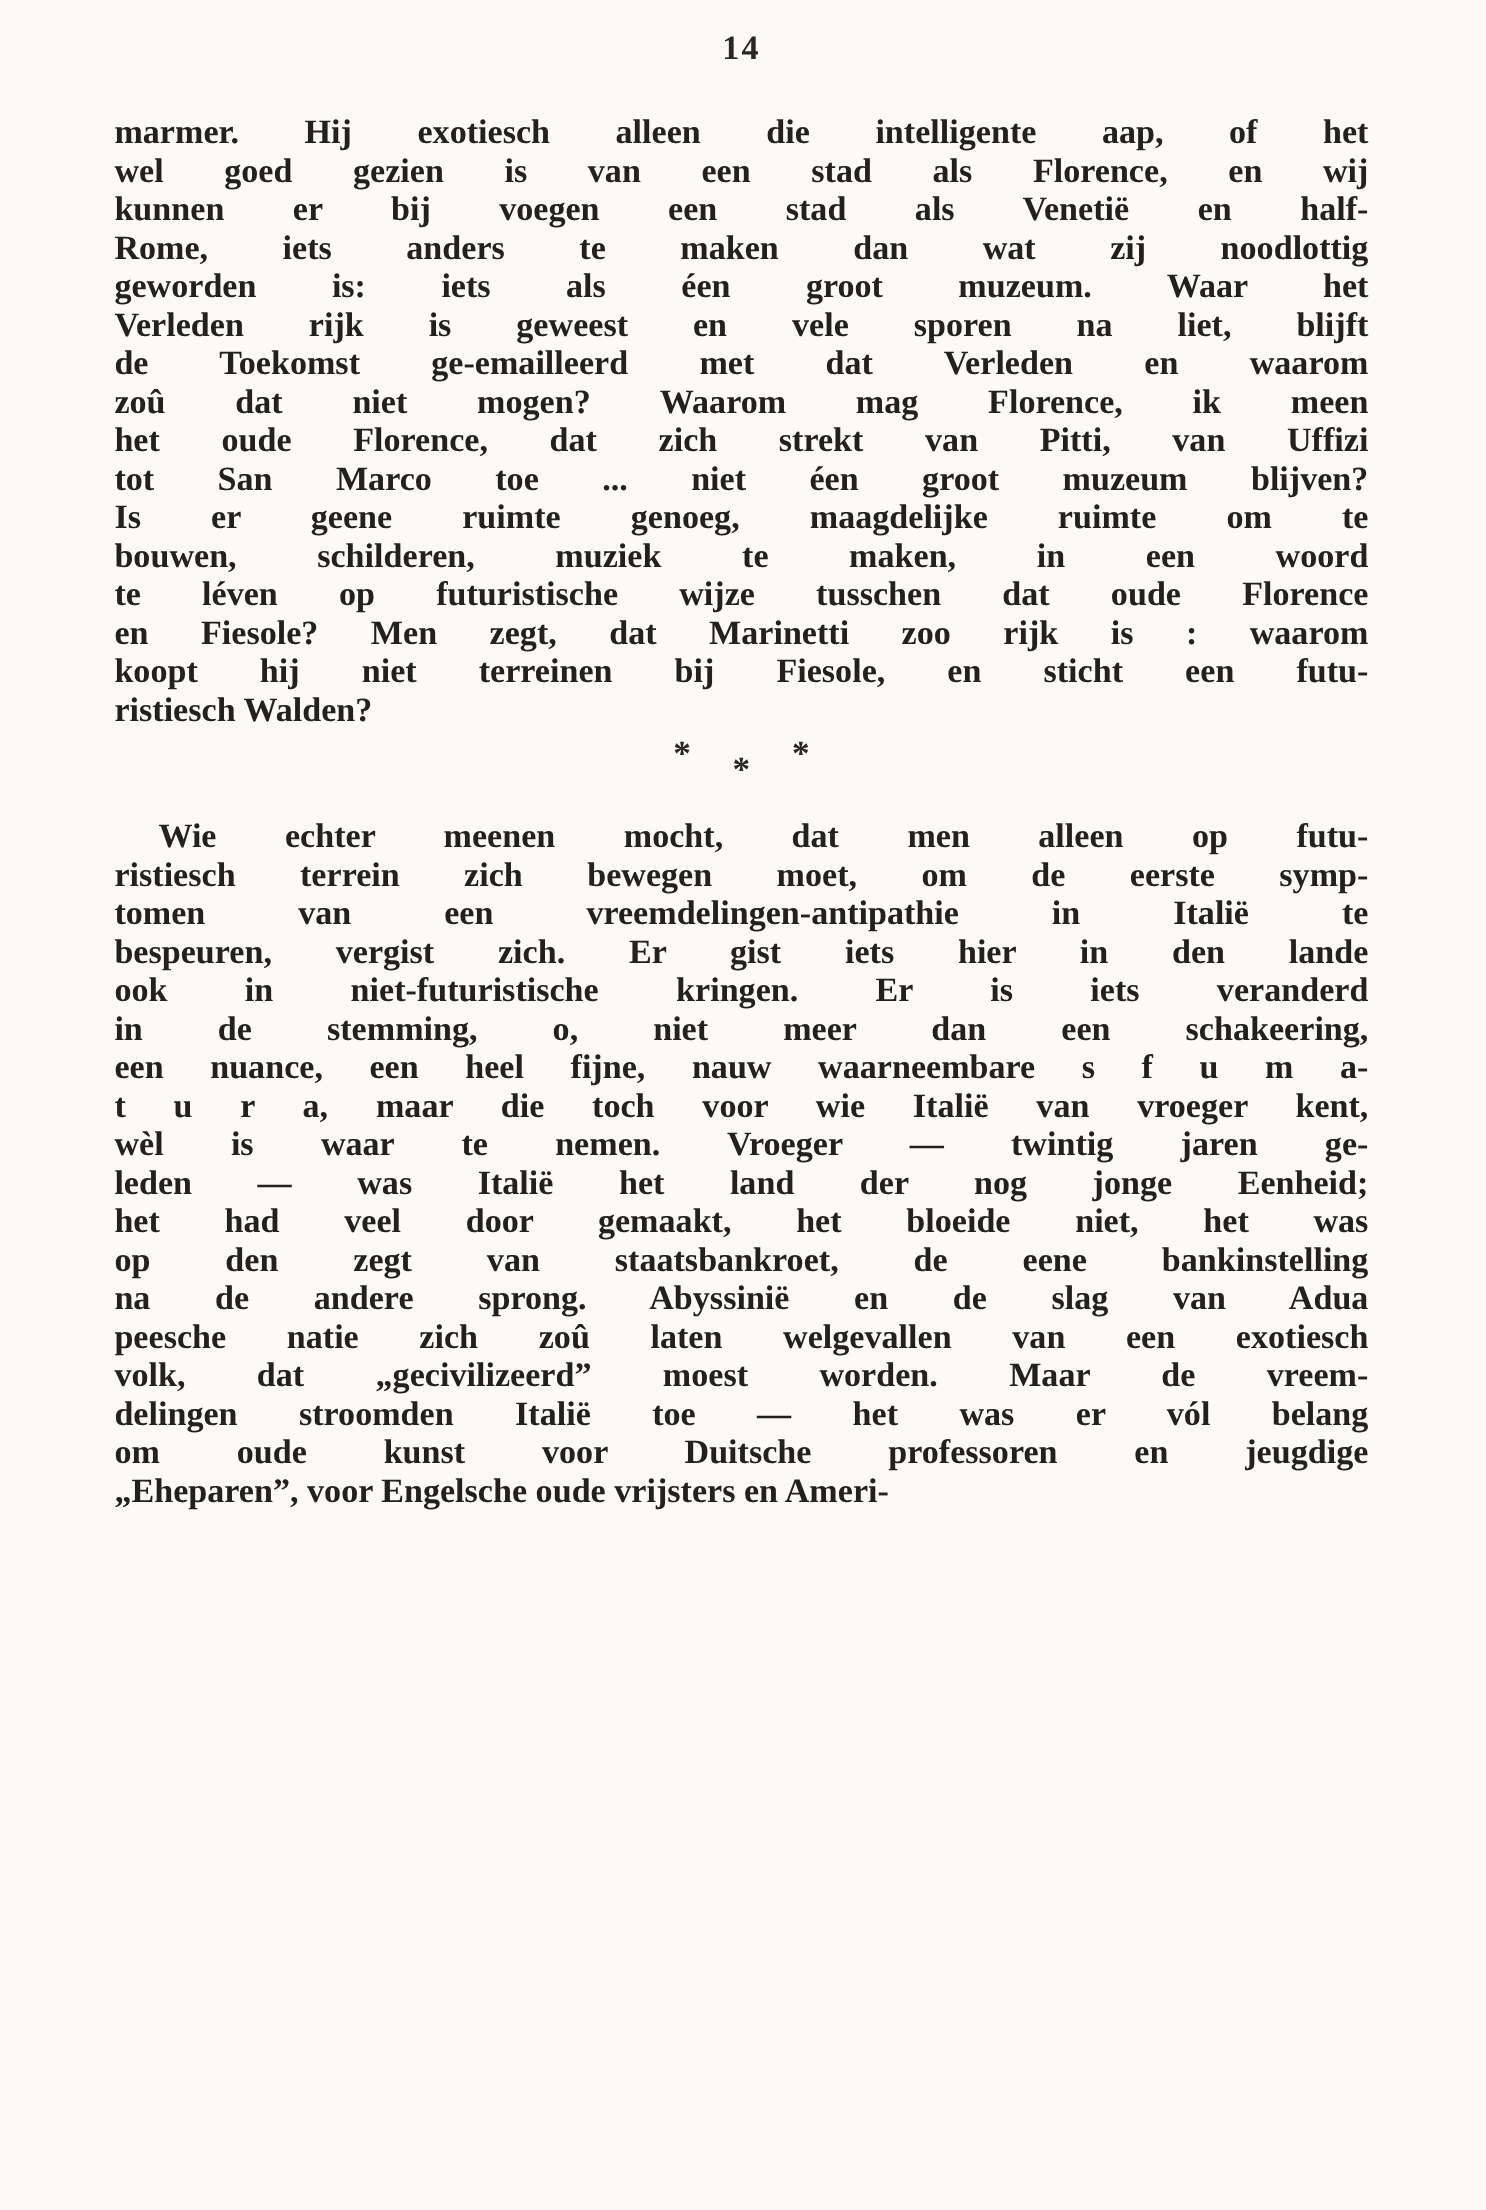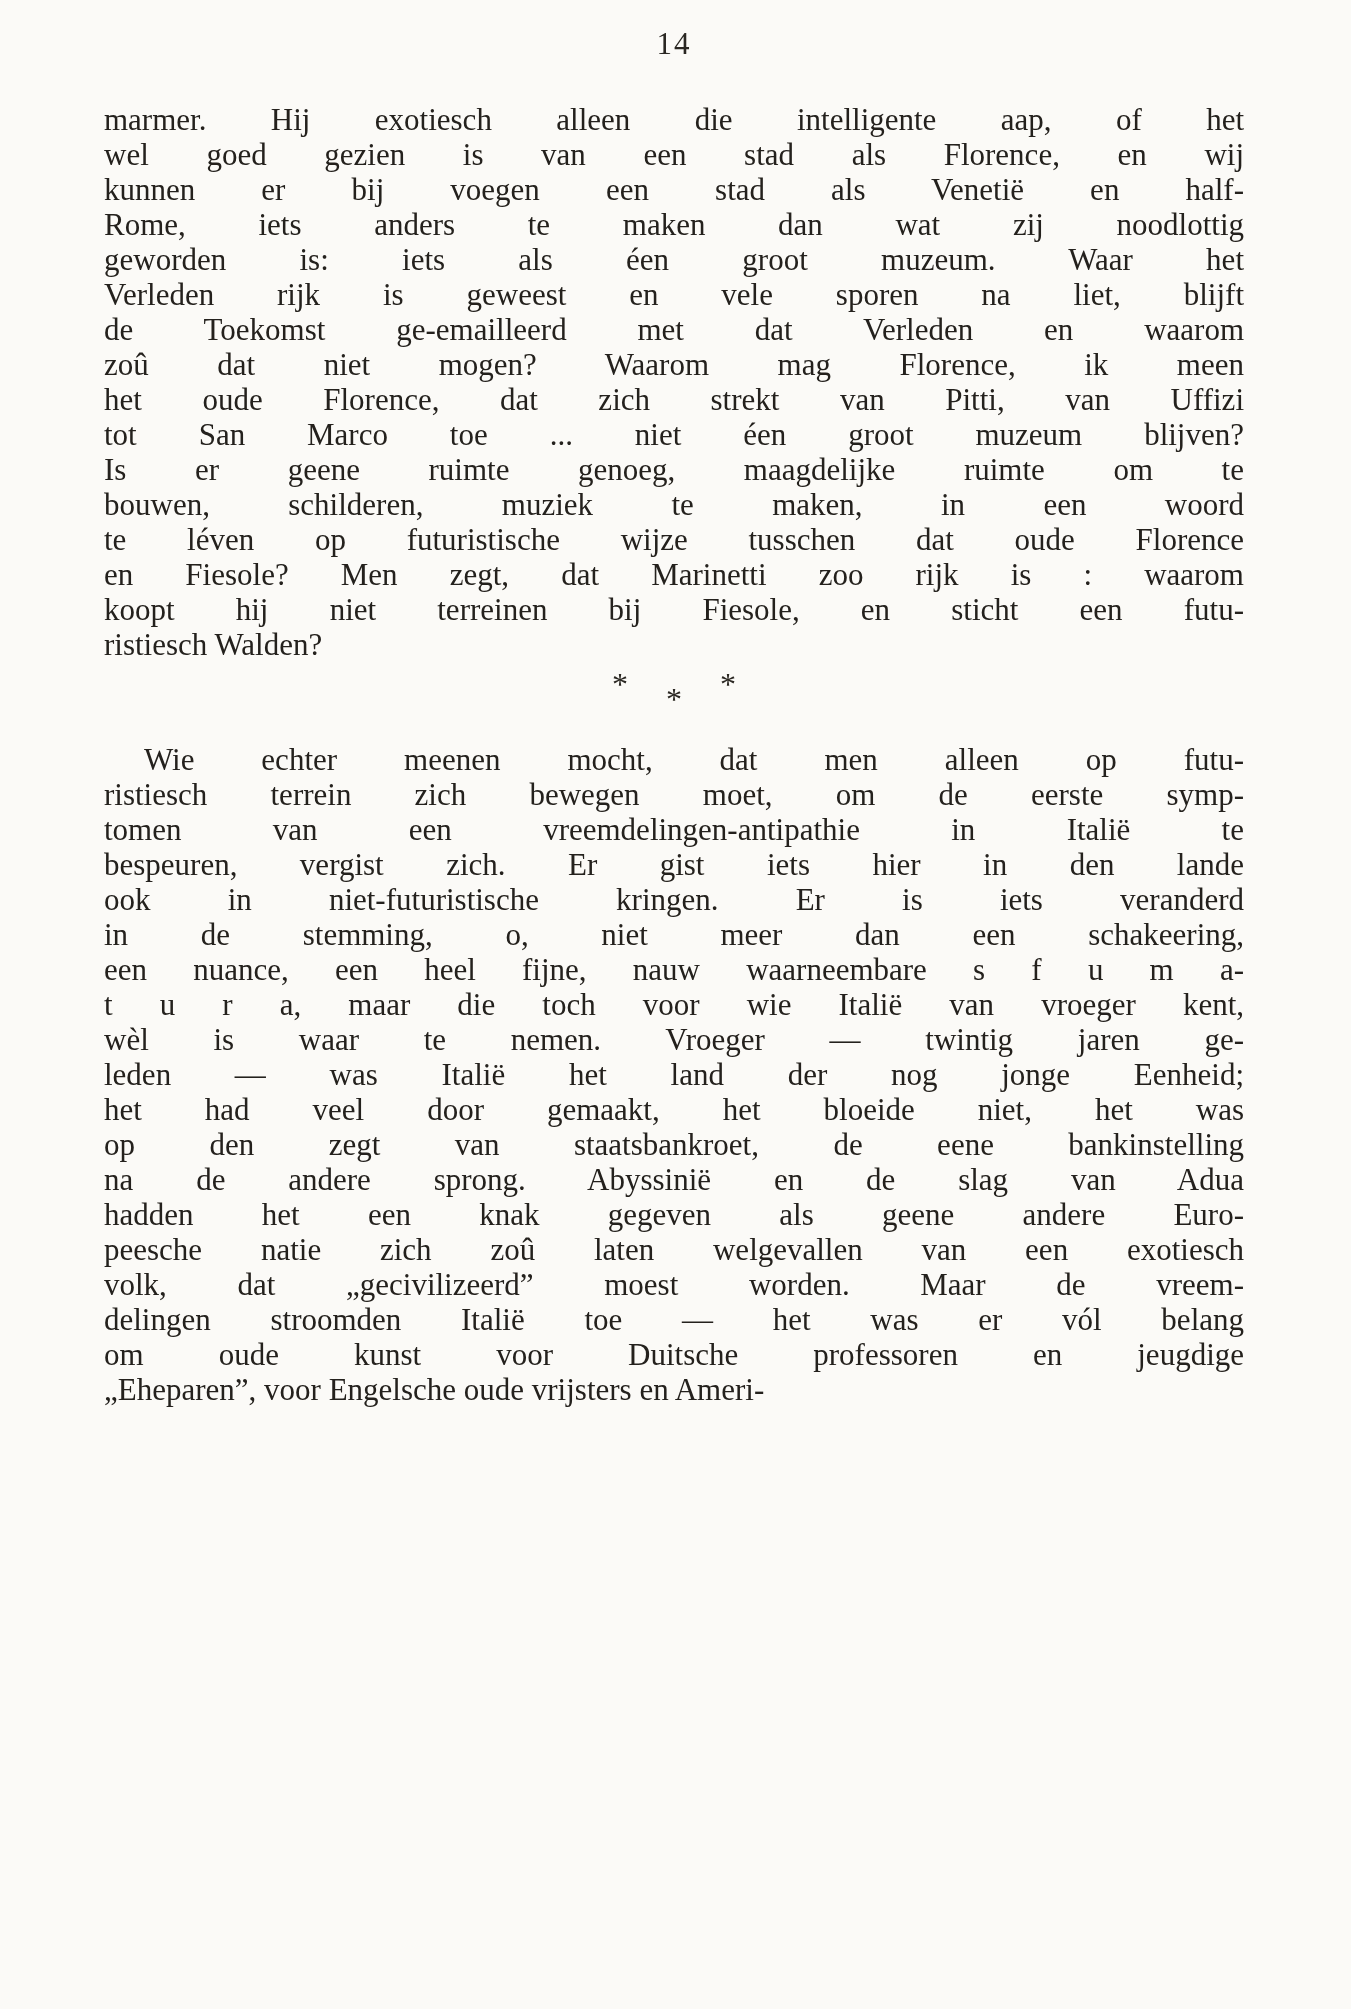--- a/index.html
+++ b/index.html
@@ -8,20 +8,21 @@
     background: #fbfaf7;
   }
   .page {
     position: relative;
     width: 1351px;
     height: 1500px;
     background: #fbfaf7;
     color: #24211d;
     font-family: "Liberation Serif", "DejaVu Serif", serif;
     overflow: hidden;
+    font-weight: bold;
   }
   .text-block {
     margin-left: 104px;
     width: 1140px;
     padding-top: 26px;
   }
   .page-number {
     text-align: center;
     font-size: 31px;
     line-height: 36px;
@@ -99,21 +100,20 @@
         <div class="line">bespeuren, vergist zich. Er gist iets hier in den lande</div>
         <div class="line">ook in niet-futuristische kringen. Er is iets veranderd</div>
         <div class="line">in de stemming, o, niet meer dan een schakeering,</div>
         <div class="line">een nuance, een heel fijne, nauw waarneembare s f u m a-</div>
         <div class="line">t u r a, maar die toch voor wie Italië van vroeger kent,</div>
         <div class="line">wèl is waar te nemen. Vroeger — twintig jaren ge-</div>
         <div class="line">leden — was Italië het land der nog jonge Eenheid;</div>
         <div class="line">het had veel door gemaakt, het bloeide niet, het was</div>
         <div class="line">op den zegt van staatsbankroet, de eene bankinstelling</div>
         <div class="line">na de andere sprong. Abyssinië en de slag van Adua</div>
-        <div class="line">hadden het een knak gegeven als geene andere Euro-</div>
         <div class="line">peesche natie zich zoû laten welgevallen van een exotiesch</div>
         <div class="line">volk, dat „gecivilizeerd” moest worden. Maar de vreem-</div>
         <div class="line">delingen stroomden Italië toe — het was er vól belang</div>
         <div class="line">om oude kunst voor Duitsche professoren en jeugdige</div>
         <div class="line line-last">„Eheparen”, voor Engelsche oude vrijsters en Ameri-</div>
       </div>
 
   </div>
 </div>
 

